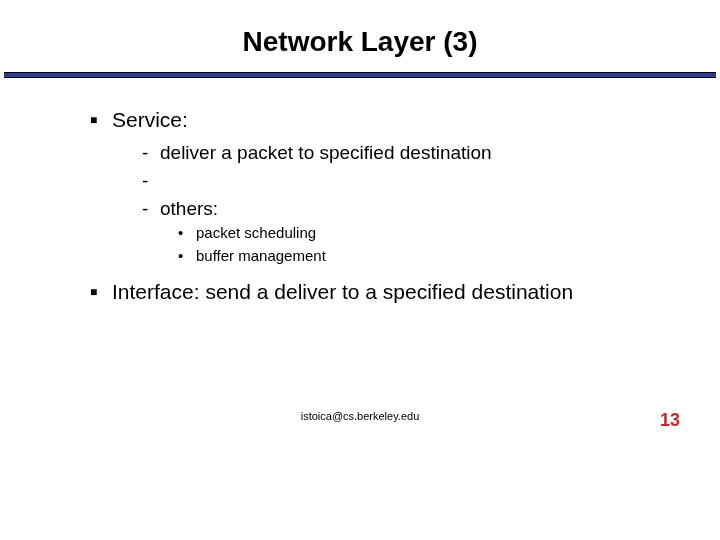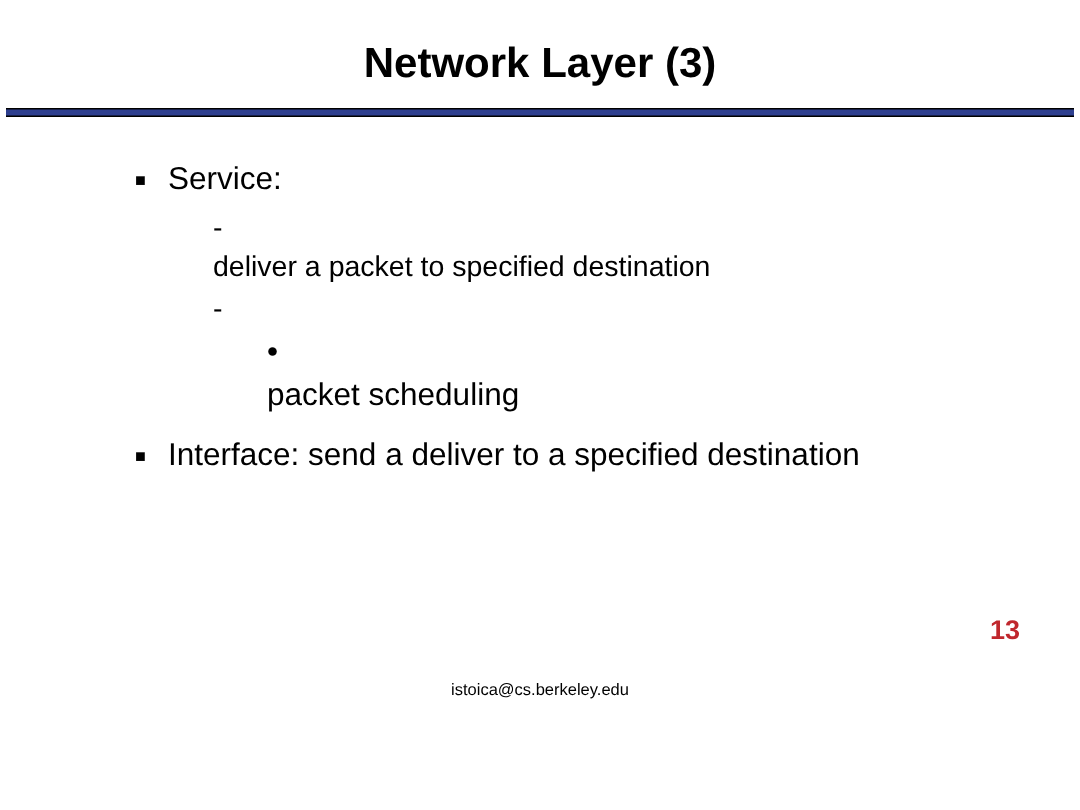--- a/index.html
+++ b/index.html
@@ -48,47 +48,45 @@
     line-height: 28px;
   }
   .b1 .mk::before { content: "■"; }
   .sub {
     padding-left: 52px;
     font-size: 19px;
   }
   .sub .row {
     display: flex;
     margin-bottom: 2px;
-    flex-direction: column;
   }
   .sub .mk {
     width: 18px;
     flex: 0 0 18px;
   }
   .sub .mk.dash::before { content: "-"; }
   .sub2 {
     padding-left: 36px;
-    font-size: 21px;
+    font-size: 15px;
   }
   .sub2 .row { display: flex; margin-bottom: 2px; }
   .sub2 .mk { width: 18px; flex: 0 0 18px; }
   .sub2 .mk.dot::before { content: "•"; }
   .gap { height: 10px; }
   .footer {
     position: absolute;
     bottom: 18px;
     left: 0;
     width: 720px;
     font-size: 11px;
   }
   .footer-center {
     position: absolute;
     left: 0; right: 0;
     text-align: center;
-    margin-top: 44px;
   }
   .footer-right {
     position: absolute;
     right: 40px;
     color: #c0272d;
     font-weight: bold;
     font-size: 18px;
   }
 </style>
 </head>
@@ -107,24 +105,32 @@
     </div>
 
     <div class="sub">
       <div class="row">
         <span class="mk dash"></span>
         <span>deliver a packet to specified destination</span>
       </div>
       <div class="row">
         <span class="mk dash"></span>
       </div>
+      <div class="row">
+        <span class="mk dash"></span>
+        <span>others:</span>
+      </div>
       <div class="sub2">
         <div class="row">
           <span class="mk dot"></span>
           <span>packet scheduling</span>
+        </div>
+        <div class="row">
+          <span class="mk dot"></span>
+          <span>buffer management</span>
         </div>
       </div>
     </div>
 
     <div class="gap"></div>
 
     <div class="b1">
       <span class="mk"></span>
       <span>Interface: send a deliver to a specified destination</span>
     </div>

